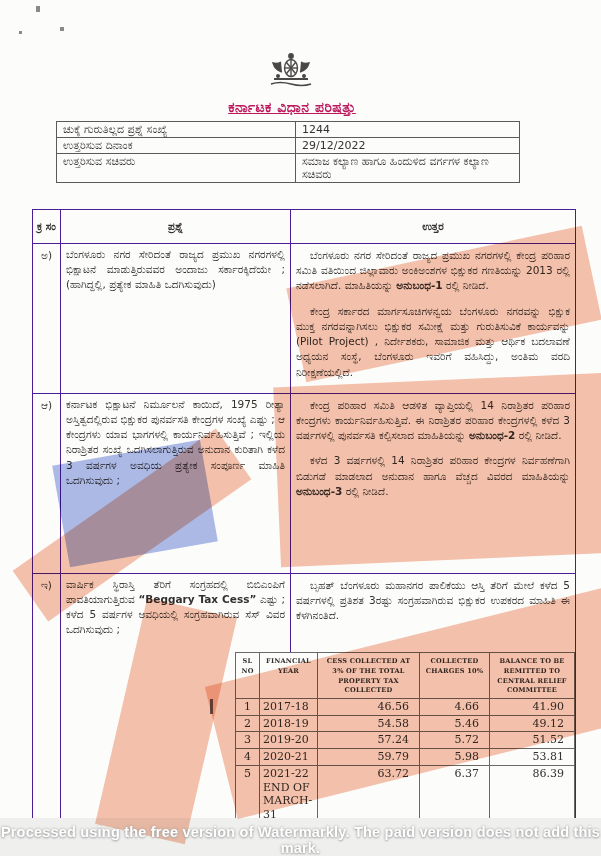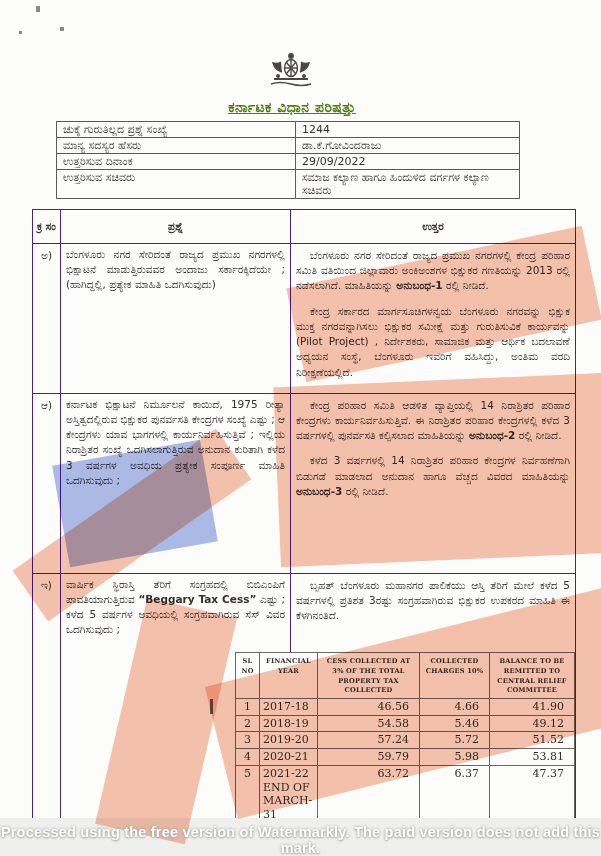--- a/index.html
+++ b/index.html
@@ -6,21 +6,21 @@
   .page{
     position:relative;width:601px;height:856px;margin:0 auto;
     background:#fcfcfb;overflow:hidden;
     font-family:"DejaVu Sans",sans-serif;color:#2e2c2a;
   }
   
   .emblem{position:absolute;left:262px;top:50px;width:58px;height:50px;}
   .doc-title{
     position:absolute;left:0;top:99px;width:584px;text-align:center;
     font-size:14px;font-weight:bold;text-decoration:underline;
-    letter-spacing:.5px;color:#4d7c0f;
+    letter-spacing:.5px;color:#be185d;
   }
   
   .meta{
     position:absolute;left:56px;top:121px;width:464px;
     border-collapse:collapse;font-size:11px;table-layout:fixed;
   }
   .meta td{border:1px solid #5c5a57;padding:1px 6px;vertical-align:top;color:#35322f;margin-top:28px;}
   .meta .lbl{width:226px;}
   
   .qa{
@@ -112,26 +112,22 @@
 
   <div class="doc-title">ಕರ್ನಾಟಕ ವಿಧಾನ ಪರಿಷತ್ತು</div>
 
   <table class="meta">
     <tbody>
         <tr>
       <td class="lbl">ಚುಕ್ಕೆ ಗುರುತಿಲ್ಲದ ಪ್ರಶ್ನೆ ಸಂಖ್ಯೆ</td>
       <td>1244</td>
     </tr>
     <tr>
-      <td class="lbl">ಮಾನ್ಯ ಸದಸ್ಯರ ಹೆಸರು</td>
-      <td>ಡಾ.ಕೆ.ಗೋವಿಂದರಾಜು</td>
-    </tr>
-    <tr>
       <td class="lbl">ಉತ್ತರಿಸುವ ದಿನಾಂಕ</td>
-      <td>29/09/2022</td>
+      <td>29/12/2022</td>
     </tr>
     <tr>
       <td class="lbl">ಉತ್ತರಿಸುವ ಸಚಿವರು</td>
       <td>ಸಮಾಜ ಕಲ್ಯಾಣ ಹಾಗೂ ಹಿಂದುಳಿದ ವರ್ಗಗಳ ಕಲ್ಯಾಣ ಸಚಿವರು</td>
     </tr>
   </tbody>
     </table>
 
   <table class="qa">
     <colgroup>
@@ -213,21 +209,21 @@
               <td>2020-21</td>
               <td class="num">59.79</td>
               <td class="num">5.98</td>
               <td class="num">53.81</td>
             </tr>
             <tr>
               <td class="sl">5</td>
               <td>2021-22 END OF MARCH-31</td>
               <td class="num">63.72</td>
               <td class="num">6.37</td>
-              <td class="num">47.37</td>
+              <td class="num">86.39</td>
             </tr>
             <tr class="total">
               <td colspan="2">TOTAL</td>
               <td class="num">281.89</td>
               <td class="num">28.19</td>
               <td class="num">140.68</td>
             </tr>
           </tbody>
               </table>
         </div>

